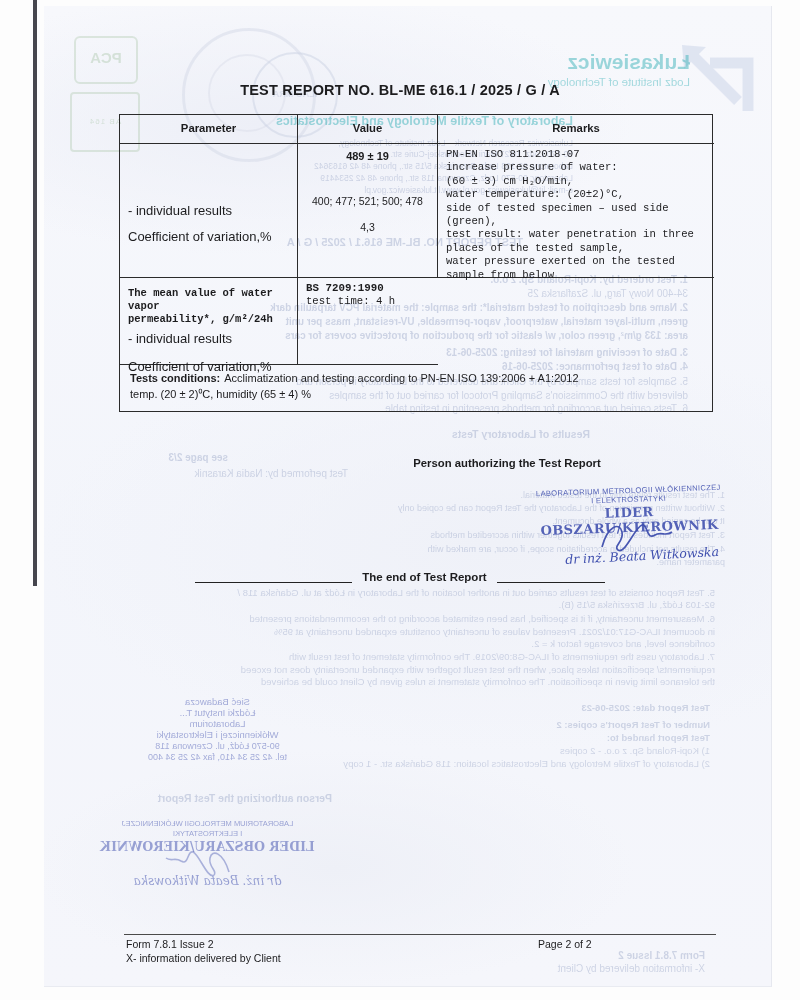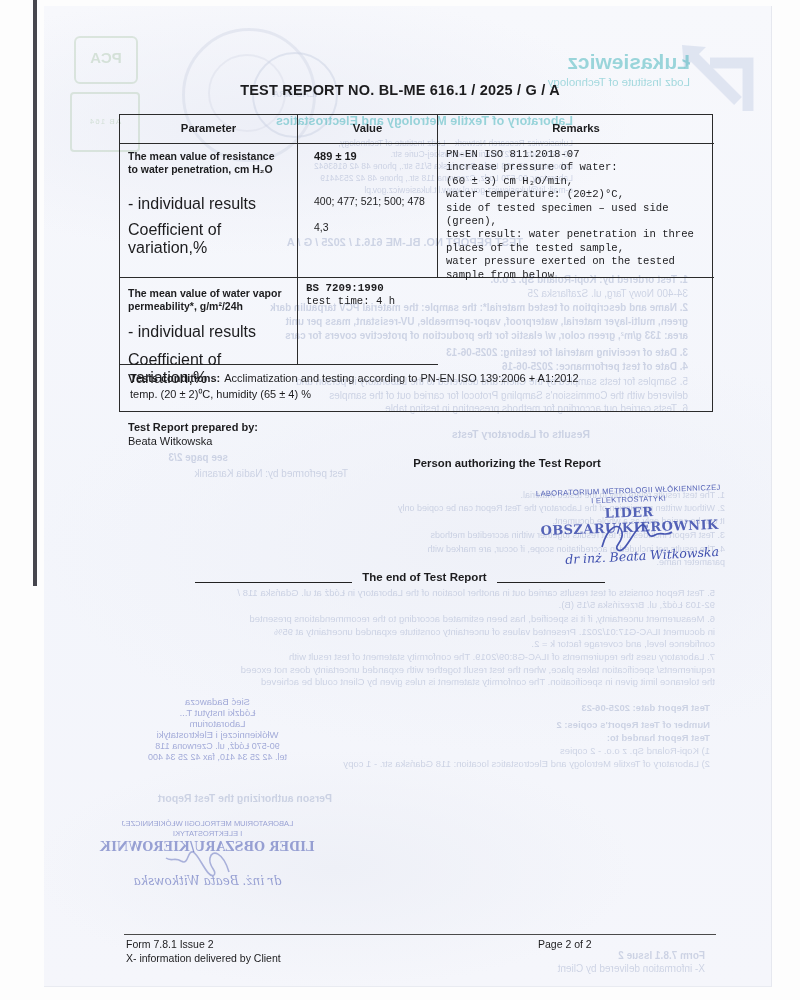--- a/index.html
+++ b/index.html
@@ -38,26 +38,26 @@
     font-weight:bold;font-size:14.5px;letter-spacing:.2px;}
 
   .rtable{position:absolute;left:119px;top:114px;width:594px;
     display:grid;grid-template-columns:178px 140px 276px;grid-template-rows:29px 134px 87px 46px;
     border:1.4px solid #2b2b2b;box-sizing:border-box;}
   .tc{position:relative;box-sizing:border-box;background:transparent;}
   .cb-r{border-right:1.4px solid #2b2b2b;}
   .cb-b{border-bottom:1.4px solid #2b2b2b;}
   .th{font-weight:bold;font-size:11.3px;text-align:center;line-height:27px;}
   .p-title{position:absolute;left:8px;right:2px;font-weight:bold;font-size:10.5px;line-height:13px;white-space:pre-line;}
-  .p-line{position:absolute;left:8px;font-size:16px;}
-  .v-item{position:absolute;left:16px;width:100%;text-align:left;font-size:10.5px;}
+  .p-line{position:absolute;left:8px;font-size:13px;margin-top:8px;}
+  .v-item{position:absolute;left:0;width:100%;text-align:center;font-size:10.5px;}
   .v-mean{font-weight:bold;font-size:11px;}
   .r1 .p-title{top:6px;} .r1 .p-ind{top:51px;} .r1 .p-cv{top:77px;}
   .r1 .v-mean{top:6px;} .r1 .v-ind{top:51px;} .r1 .v-cv{top:77px;}
-  .r2 .p-title{top:9px;} .r2 .p-ind{top:45px;} .r2 .p-cv{top:73px;}
+  .r2 .p-title{top:9px;font-family:Liberation Mono, monospace;} .r2 .p-ind{top:45px;} .r2 .p-cv{top:73px;}
   .r2 .v-mean{top:9px;} .r2 .v-ind{top:45px;} .r2 .v-cv{top:73px;}
   .rcell{padding:4px 8px;font-family:Liberation Mono, monospace;}
   .r-title{font-weight:bold;font-size:10.8px;line-height:13.4px;}
   .r-title:empty{display:none;}
   .r-body{font-size:10.6px;line-height:13.4px;white-space:pre-line;}
   .cond{grid-column:1/4;padding:6px 10px;font-size:11px;line-height:15.5px;}
   .cond .b{font-weight:bold;margin-right:4px;}
   .cond .txt{white-space:pre-line;}
 
   .prepared{position:absolute;left:128px;top:420px;font-size:11px;line-height:14px;}
@@ -165,22 +165,20 @@
   <div class="main">
 
     <div class="title">TEST REPORT NO. BL-ME  616.1 / 2025 / G / A</div>
 
     <div class="rtable">
       <div class="tc th cb-r cb-b">Parameter</div>
       <div class="tc th cb-r cb-b">Value</div>
       <div class="tc th cb-b">Remarks</div>
 
       <div class="tc r1 cb-r cb-b">
-        <div class="p-title">The mean value of resistance
-to water penetration, cm H₂O</div>
         <div class="p-line p-ind">- individual results</div>
         <div class="p-line p-cv">Coefficient of variation,%</div>
       </div>
       <div class="tc r1 cb-r cb-b">
         <div class="v-item v-mean">489 ± 19</div>
         <div class="v-item v-ind">400; 477; 521; 500; 478</div>
         <div class="v-item v-cv">4,3</div>
       </div>
       <div class="tc r1 rcell cb-b">
 
@@ -206,24 +204,20 @@
         <div class="r-title">BS 7209:1990</div>
         <div class="r-body">test time: 4 h</div>
       </div>
 
       <div class="tc cond">
         <span class="b">Tests conditions:</span><span class="txt">Acclimatization and testing according to PN-EN ISO 139:2006 + A1:2012
 temp. (20 ± 2)⁰C, humidity (65 ± 4) %</span>
       </div>
     </div>
 
-    <div class="prepared">
-      <div class="b">Test Report prepared by:</div>
-      <div>Beata Witkowska</div>
-    </div>
 
     <div class="authorizing">Person authorizing the Test Report</div>
 
     <div class="stamp">
       <div class="s1">LABORATORIUM METROLOGII WŁÓKIENNICZEJ</div>
       <div class="s2">I ELEKTROSTATYKI</div>
       <div class="s3">LIDER OBSZARU/KIEROWNIK</div>
     </div>
     <svg class="sig-main" width="78" height="34" viewBox="0 0 78 34">
       <path d="M4 26 C10 4, 22 1, 24 11 C26 21, 15 25, 20 29 C27 34, 37 6, 44 4 C50 2, 48 20, 57 14 C63 10, 68 16, 74 11" fill="none" stroke="#3f4fae" stroke-width="1.7"></path>

